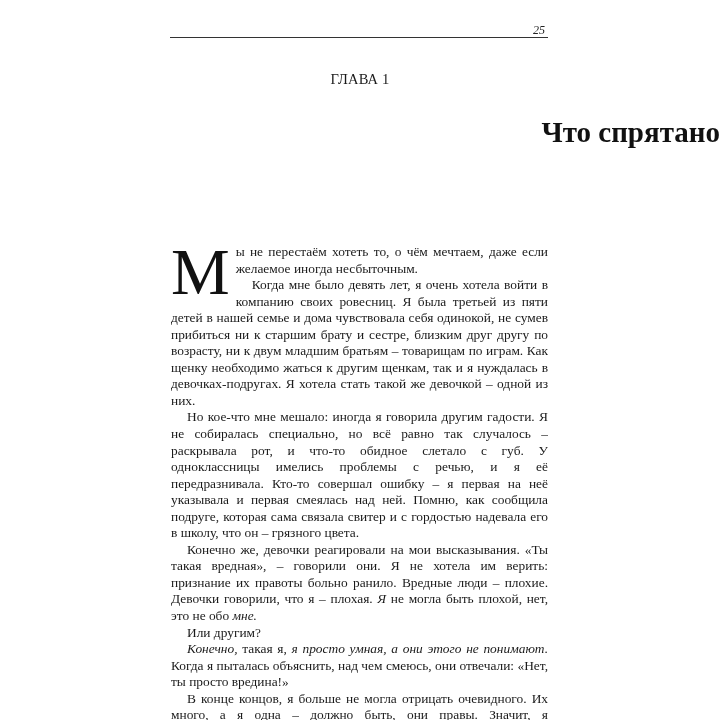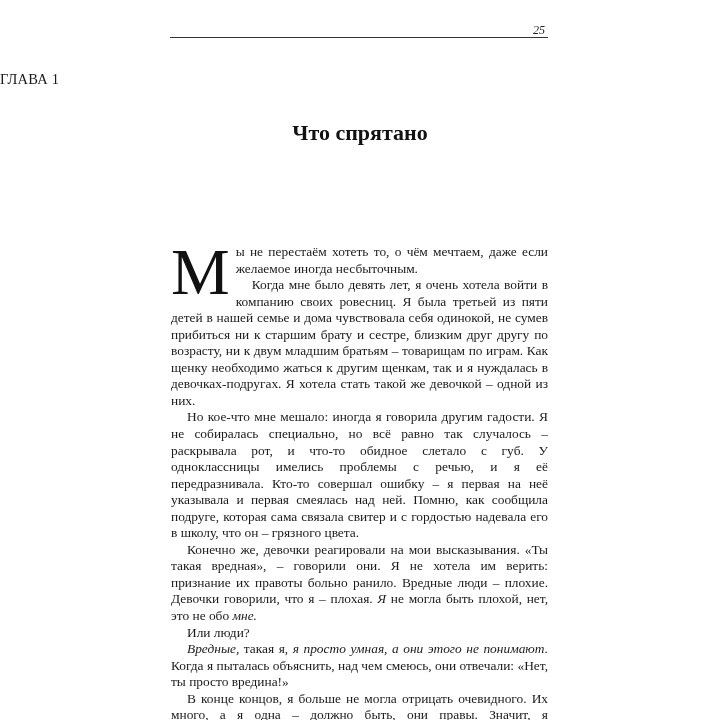--- a/index.html
+++ b/index.html
@@ -3,24 +3,24 @@
 <meta charset="utf-8">
 <style>
   html, body { margin: 0; padding: 0; background: #ffffff; }
   body { width: 720px; height: 720px; position: relative; overflow: hidden;
          font-family: "DejaVu Serif", "Liberation Serif", serif; color: #1a1a1a; }
   .page { position: absolute; left: 0; top: 0; width: 720px; height: 720px; background: #fff; }
   .header { position: absolute; left: 170px; top: 20px; width: 378px; height: 20px; }
   .page-number { position: absolute; right: 3px; top: 3px; font-family: "Liberation Serif", serif;
                  font-style: italic; font-size: 12px; color: #222; }
   .header-rule { position: absolute; left: 0; top: 17px; width: 378px; height: 1px; background: #333; }
-  .chapter-label { position: absolute; left: 0; width: 720px; top: 71px; 
+  .chapter-label { position: absolute; left: 0; width: 720px; top: 71px; text-align: center;
                    font-family: "Liberation Serif", serif; font-size: 14.5px; letter-spacing: 0.2px; color: #1a1a1a; }
-  .chapter-title { position: absolute; left: 0; width: 720px; top: 120px; text-align: center;
-                   font-family: "Liberation Serif", serif; font-weight: bold; font-size: 22px; line-height: 25px; color: #111; }
+  .chapter-title { position: absolute; left: 0; width: 720px; top: 120px; text-align: right;
+                   font-family: "Liberation Serif", serif; font-weight: bold; font-size: 29px; line-height: 25px; color: #111; }
   .chapter-title span { display: block; }
   .body-text { position: absolute; left: 171px; top: 244px; width: 377px;
                font-family: "Liberation Serif", serif; font-size: 13.4px; line-height: 16.55px;
                color: #1a1a1a; text-align: justify; }
   .body-text p { margin: 0; text-indent: 16px; }
   .body-text p.first { text-indent: 0; }
   .drop-cap { float: left; font-family: "Liberation Serif", serif; font-size: 66px; line-height: 46px;
               height: 46px; margin: 3px 6px 0 0; padding-top: 2px; font-weight: normal; color: #111; }
   .body-text em { font-style: italic; }
 </style>
@@ -38,18 +38,18 @@
 
   <div class="chapter-title">
     <span>Что спрятано</span>
   </div>
 
   <div class="body-text">
     <p class="first"><span class="drop-cap">М</span><span>ы не перестаём хотеть то, о чём мечтаем, даже если желаемое иногда несбыточным.</span></p>
     <p>Когда мне было девять лет, я очень хотела войти в компанию своих ровесниц. Я была третьей из пяти детей в нашей семье и дома чувствовала себя одинокой, не сумев прибиться ни к старшим брату и сестре, близким друг другу по возрасту, ни к двум младшим братьям – товарищам по играм. Как щенку необходимо жаться к другим щенкам, так и я нуждалась в девочках-подругах. Я хотела стать такой же девочкой – одной из них.</p>
     <p>Но кое-что мне мешало: иногда я говорила другим гадости. Я не собиралась специально, но всё равно так случалось – раскрывала рот, и что-то обидное слетало с губ. У одноклассницы имелись проблемы с речью, и я её передразнивала. Кто-то совершал ошибку – я первая на неё указывала и первая смеялась над ней. Помню, как сообщила подруге, которая сама связала свитер и с гордостью надевала его в школу, что он – грязного цвета.</p>
     <p><span>Конечно же, девочки реагировали на мои высказывания. «Ты такая вредная», – говорили они. Я не хотела им верить: признание их правоты больно ранило. Вредные люди – плохие. Девочки говорили, что я – плохая. </span><em>Я</em><span> не могла быть плохой, нет, это не обо </span><em>мне.</em></p>
-    <p>Или люди?</p>
-    <p><em>Вредные,</em><span> такая я, </span><em>я просто умная, а они этого не понимают.</em><span> Когда я пыталась объяснить, над чем смеюсь, они отвечали: «Нет, ты просто вредина!»</span></p>
+    <p>Или другим?</p>
+    <p><em>Конечно,</em><span> такая я, </span><em>я просто умная, а они этого не понимают.</em><span> Когда я пыталась объяснить, над чем смеюсь, они отвечали: «Нет, ты просто вредина!»</span></p>
     <p>В конце концов, я больше не могла отрицать очевидного. Их много, а я одна – должно быть, они правы. Значит, я действительно вредная, а потому – плохая. Хотелось нравиться им, но как, если</p>
   </div>
 
 </div>
 
 </body></html>

